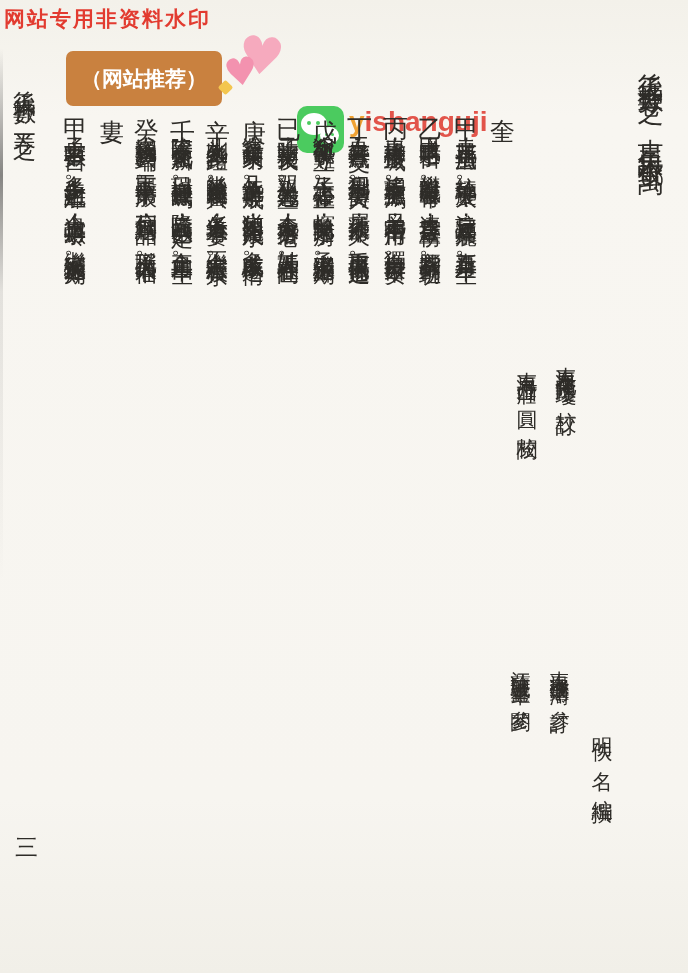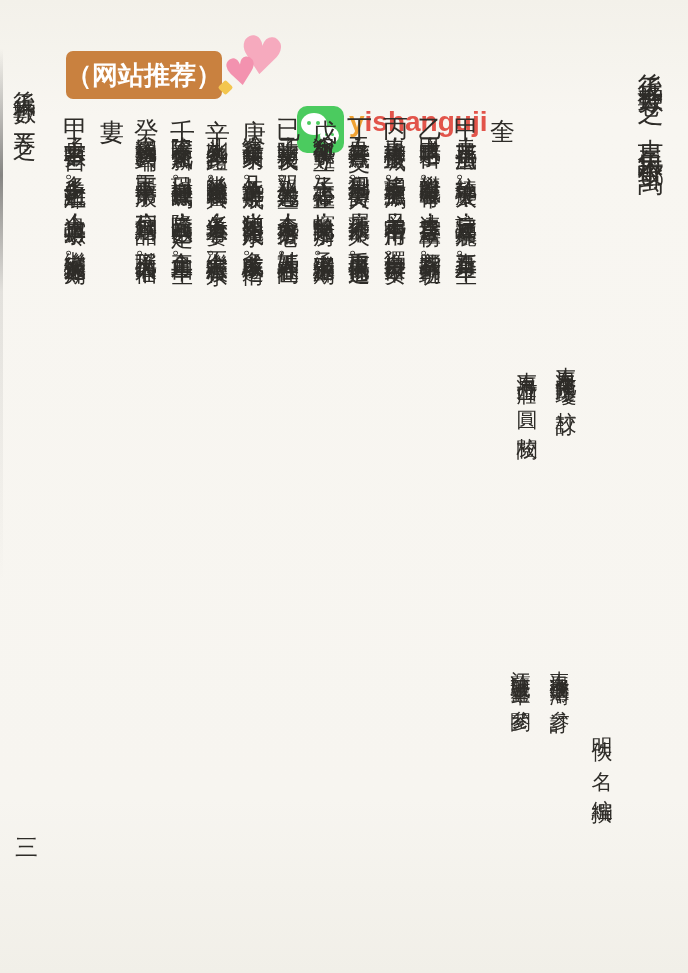--- a/index.html
+++ b/index.html
@@ -19,24 +19,24 @@
     white-space:nowrap;
     color:#2e2c28;
   }
   
   .wm-corner{
     position:absolute;left:4px;top:5px;
     font-size:21px;font-weight:bold;letter-spacing:2px;
     color:#e23b30;font-family:"Liberation Serif","DejaVu Serif",serif;
   }
   .wm-badge{
-    position:absolute;left:66px;top:51px;width:156px;height:48px;
+    position:absolute;left:66px;top:51px;width:156px;height:55px;
     background:#c9813f;border-radius:7px;
     display:flex;align-items:center;justify-content:center;
-    color:#ffffff;font-size:26px;font-weight:bold;
+    color:#ffffff;font-size:21px;font-weight:bold;
     font-family:"Liberation Sans","DejaVu Sans",sans-serif;letter-spacing:0px;
   }
   .wm-hearts{position:absolute;left:222px;top:36px;width:74px;height:76px;}
   .wm-hearts .h1{position:absolute;left:16px;top:-10px;font-size:52px;color:#f6aabe;transform:rotate(6deg);font-family:"DejaVu Sans",sans-serif;}
   .wm-hearts .h2{position:absolute;left:2px;top:14px;font-size:38px;color:#f392af;transform:rotate(-8deg);font-family:"DejaVu Sans",sans-serif;}
   .wm-hearts .sparkle{position:absolute;left:-2px;top:46px;width:11px;height:11px;background:#f3c64f;border-radius:2px;transform:rotate(45deg);}
   .wm-site{
     position:absolute;left:294px;top:44px;
     font-size:39px;font-weight:600;color:#8a2be2;
     font-family:"Liberation Serif","DejaVu Serif",serif;letter-spacing:0px;
@@ -69,20 +69,21 @@
   
   .verse{top:99px;height:860px;font-size:22px;letter-spacing:2px;}
   .stem{font-size:25px;letter-spacing:0;margin-inline-end:21px;}
   .vtext{font-size:22px;}
 </style>
 </head>
 <body>
 
 <div class="page">
 
+  <div class="wm-corner">网站专用非资料水印</div>
   <div class="wm-badge">
     <span>（网站推荐）</span>
   </div>
   <div class="wm-hearts">
     <span class="h1">♥</span>
     <span class="h2">♥</span>
     <span class="sparkle"></span>
   </div>
   <div class="wm-wechat">
     <span class="wc-icon">

